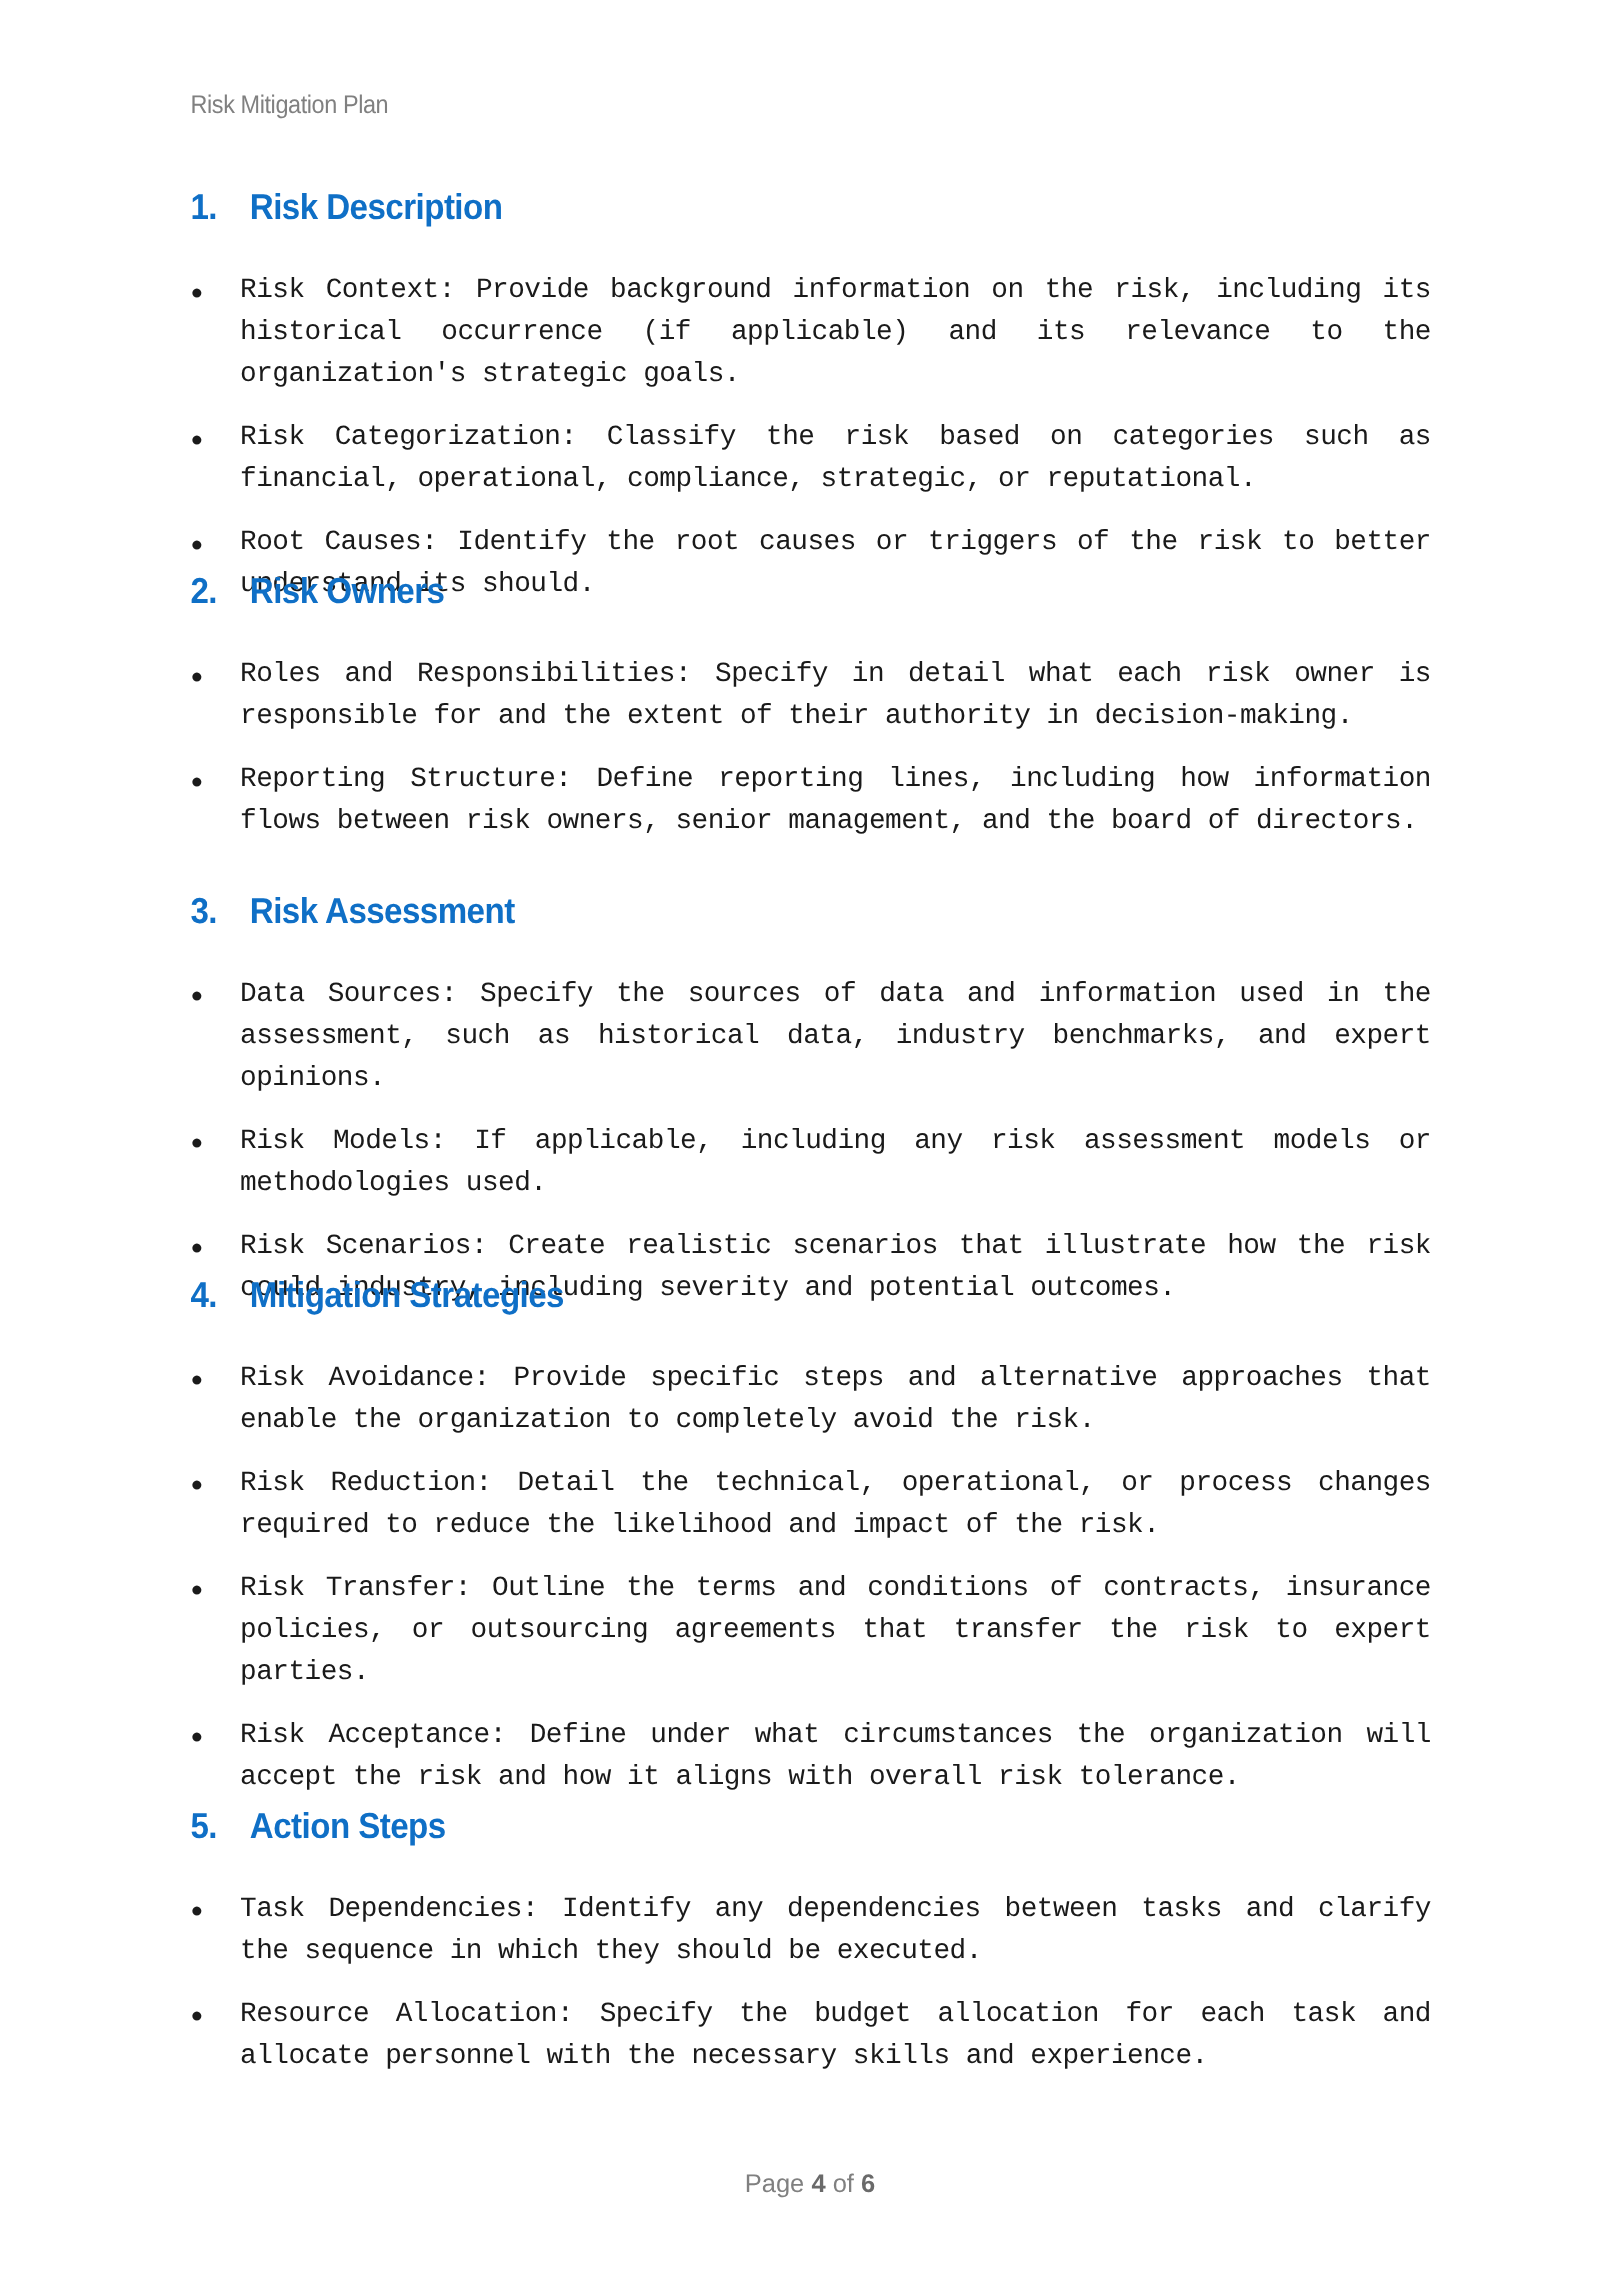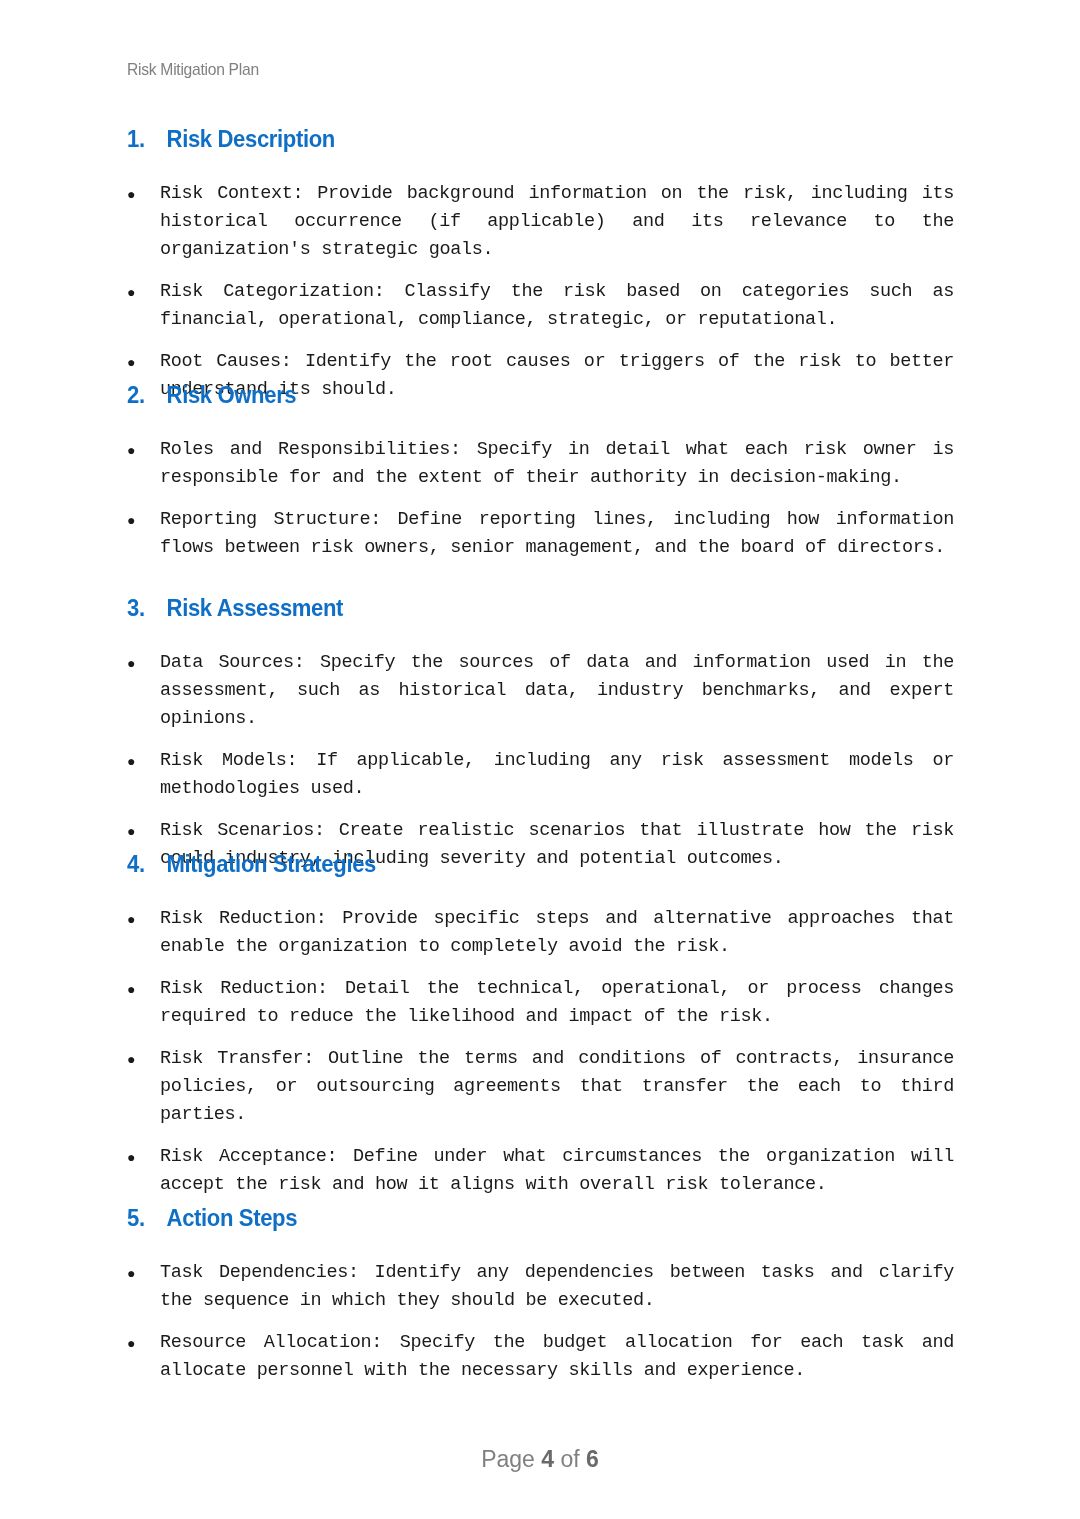--- a/index.html
+++ b/index.html
@@ -10,21 +10,21 @@
   .section { position:absolute; left:127px; width:827px; }
   .heading { display:flex; align-items:baseline; color:#0f6fc6; font-weight:bold;
              font-size:24px; letter-spacing:-0.4px; transform:scaleX(0.92); transform-origin:left; margin:0; }
   .heading .num { width:43px; display:inline-block; }
   ul { list-style:none; padding:0; margin:0; }
   li { position:relative; padding-left:33px; font-size:18.5px; line-height:28px;
        text-align:justify; margin-bottom:14px; letter-spacing:-0.35px; }
   li .bullet { position:absolute; left:0; top:0; width:10px; font-size:14px; }
   li .txt { display:block;font-family:Liberation Mono, monospace; }
   .footer { position:absolute; left:0; width:1080px; top:1446px; text-align:center;
-            font-size:23px; color:#808080; }
+            font-size:17px; color:#808080; }
   .footer b { color:#6a6a6a; }
 </style>
 </head>
 <body>
 
 <div class="header">Risk Mitigation Plan</div>
 
 <div class="section" style="top:125px">
   <h2 class="heading">
       <span class="num">1.</span>
@@ -85,29 +85,29 @@
 </div>
 
 <div class="section" style="top:850px">
   <h2 class="heading">
       <span class="num">4.</span>
       <span>Mitigation Strategies</span>
     </h2>
   <ul style="margin-top:27px">
     <li>
         <span class="bullet">●</span>
-        <span class="txt">Risk Reduction: Provide specific steps and alternative approaches that enable the organization to completely avoid the risk.</span>
+        <span class="txt">Risk Avoidance: Provide specific steps and alternative approaches that enable the organization to completely avoid the risk.</span>
       </li>
     <li>
         <span class="bullet">●</span>
         <span class="txt">Risk Reduction: Detail the technical, operational, or process changes required to reduce the likelihood and impact of the risk.</span>
       </li>
     <li>
         <span class="bullet">●</span>
-        <span class="txt">Risk Transfer: Outline the terms and conditions of contracts, insurance policies, or outsourcing agreements that transfer the each to third parties.</span>
+        <span class="txt">Risk Transfer: Outline the terms and conditions of contracts, insurance policies, or outsourcing agreements that transfer the risk to expert parties.</span>
       </li>
     <li>
         <span class="bullet">●</span>
         <span class="txt">Risk Acceptance: Define under what circumstances the organization will accept the risk and how it aligns with overall risk tolerance.</span>
       </li>
   </ul>
 </div>
 
 <div class="section" style="top:1204px">
   <h2 class="heading">

